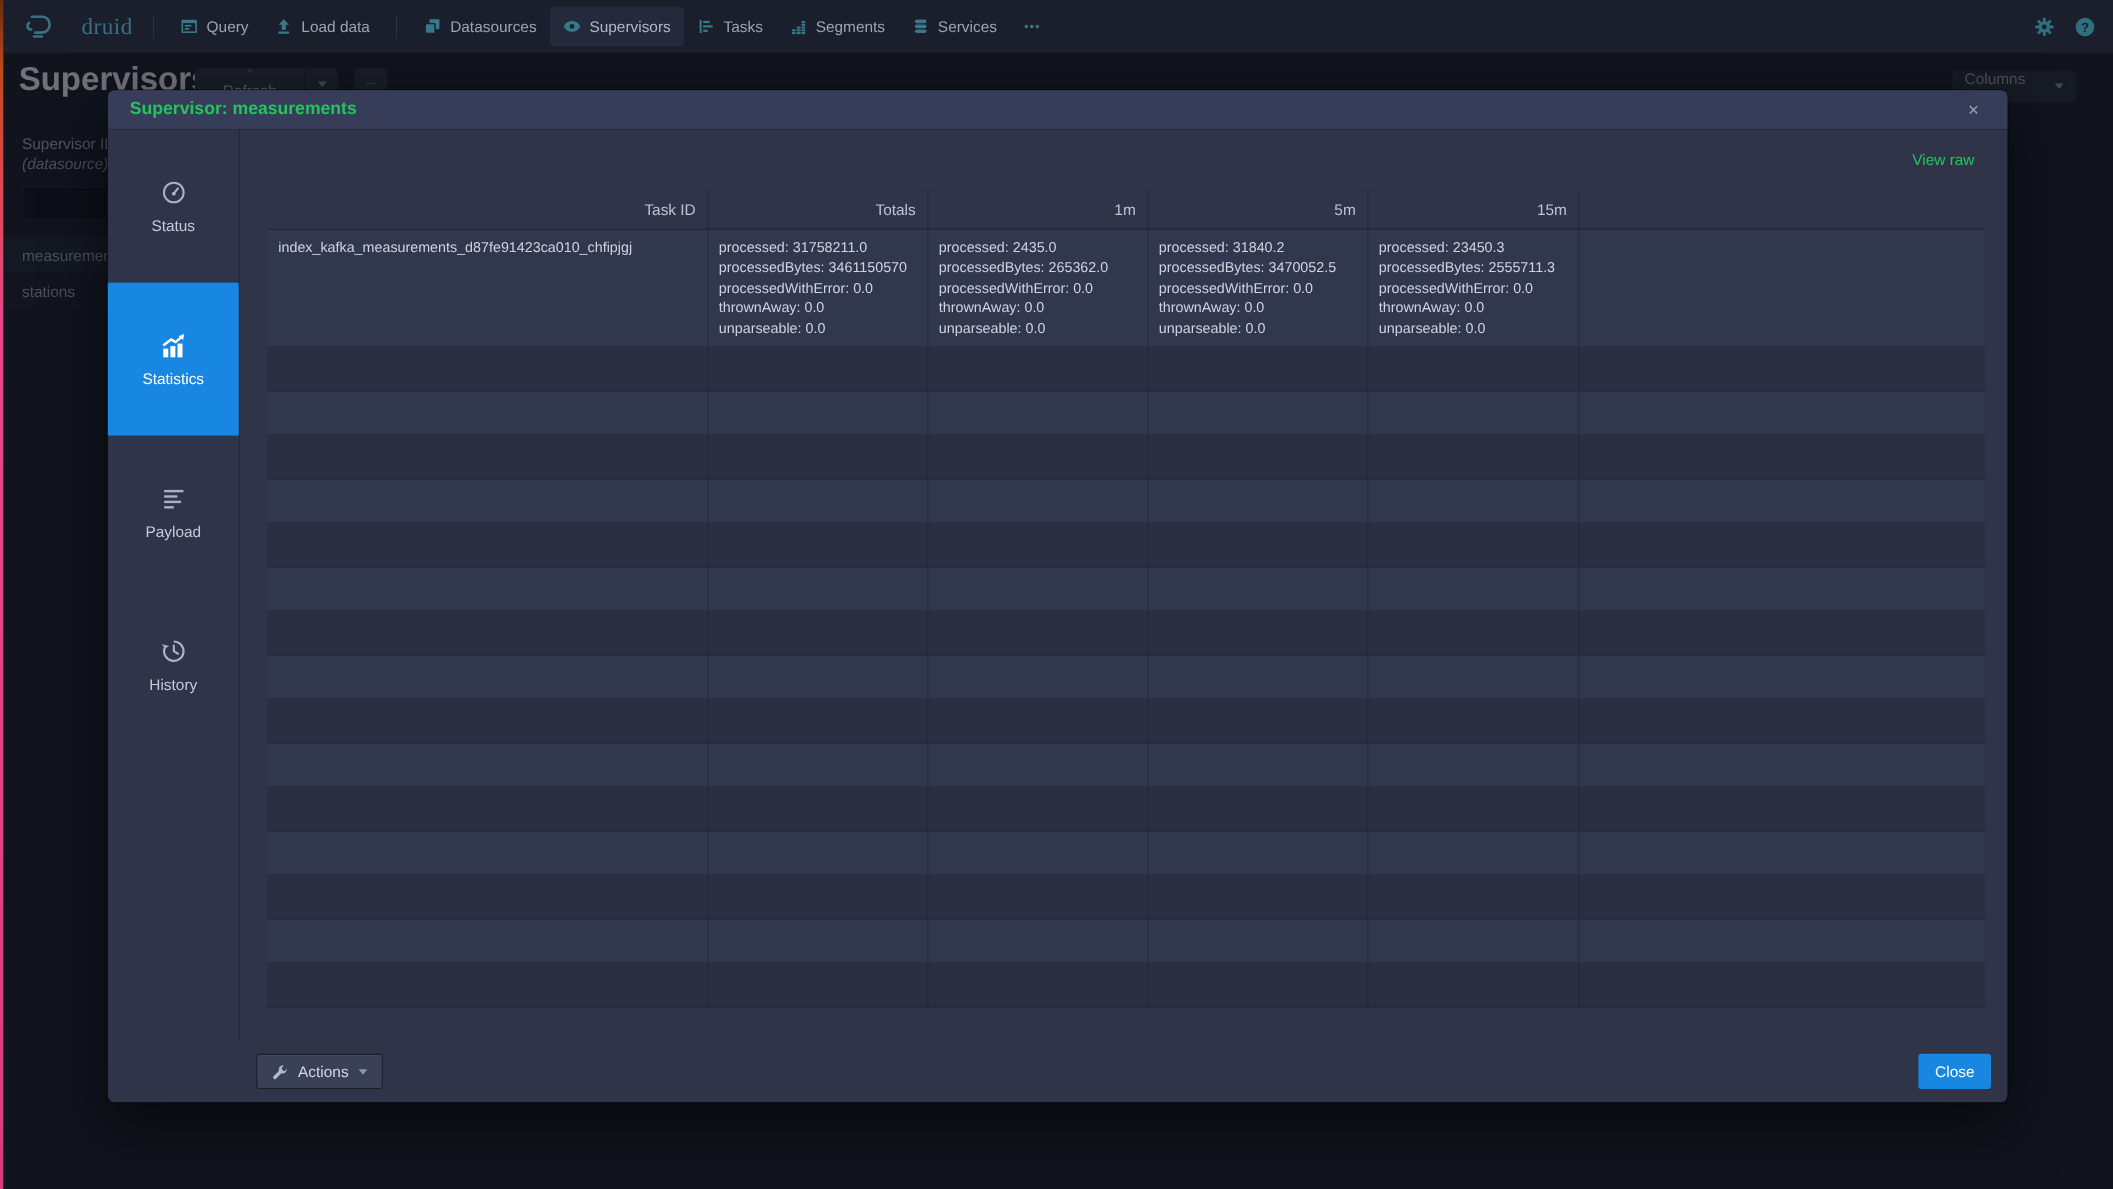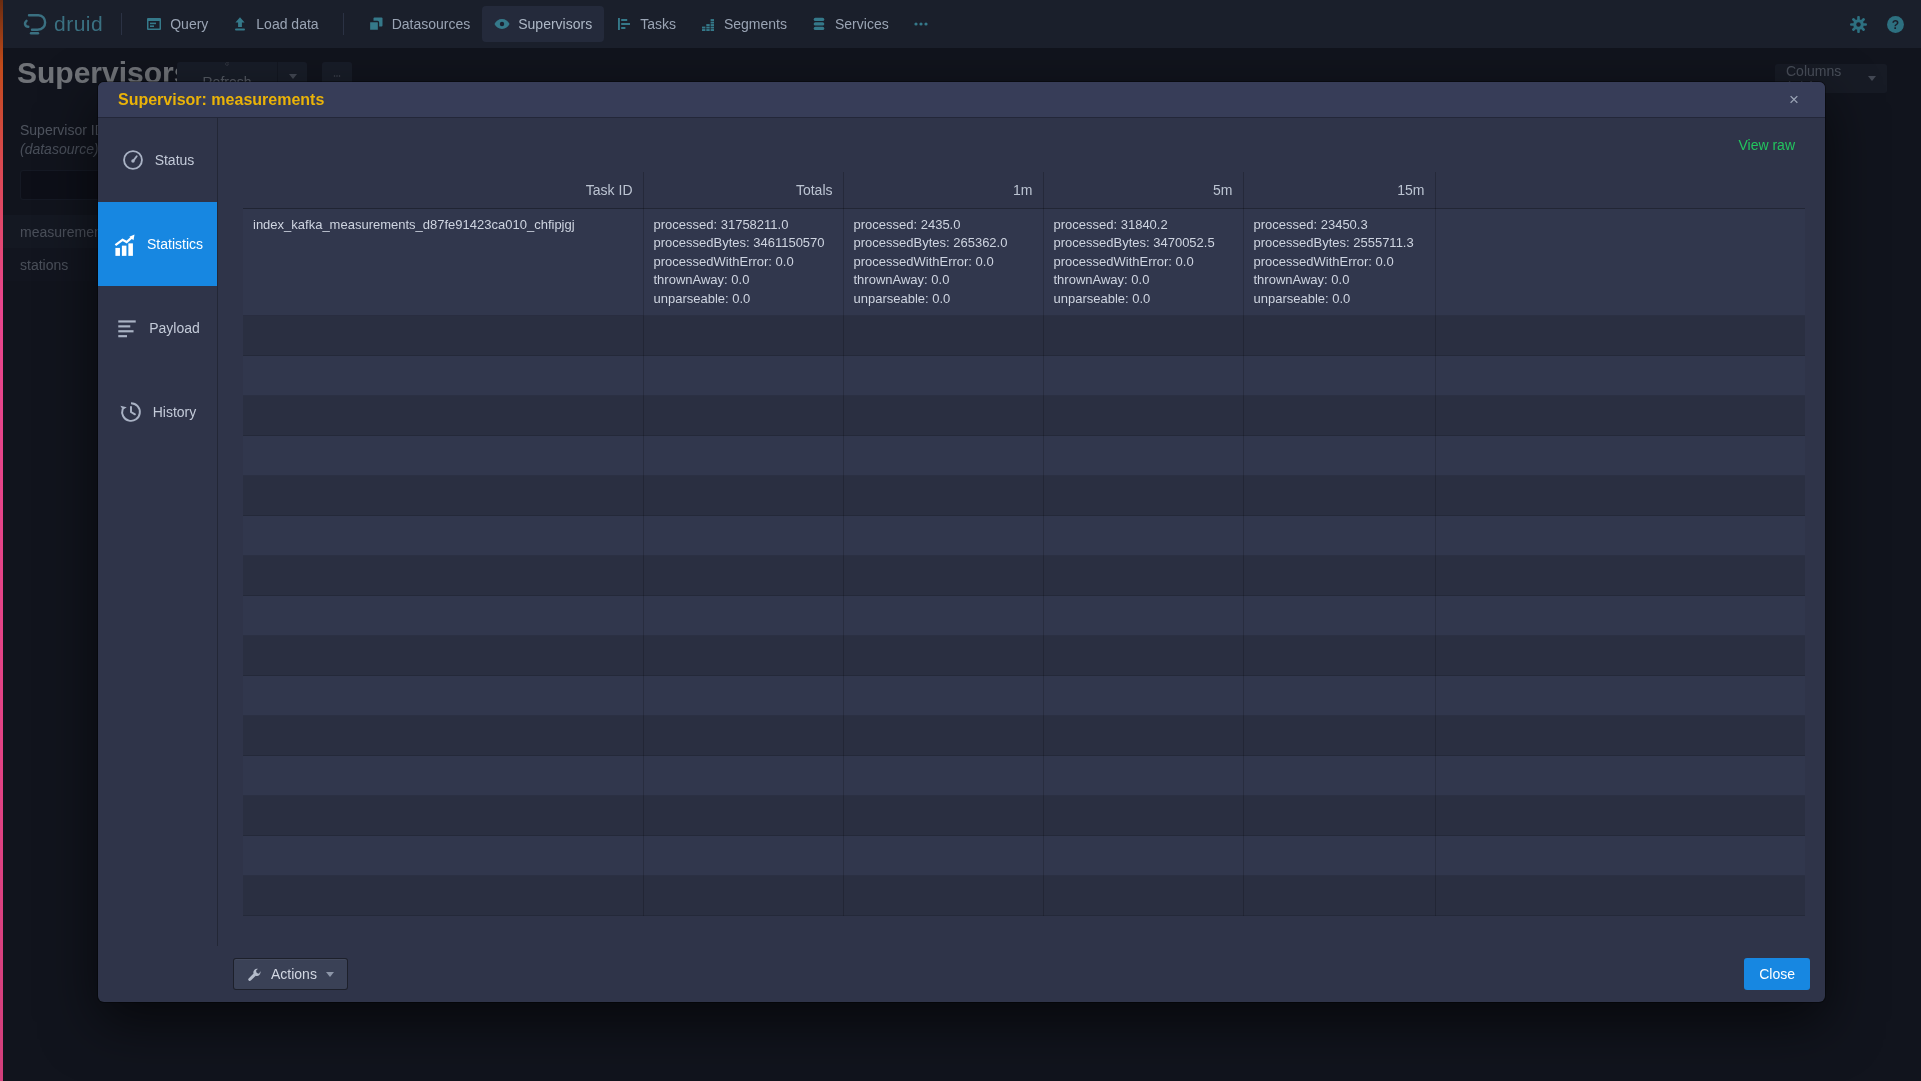--- a/index.html
+++ b/index.html
@@ -15,21 +15,21 @@
   .edge-stripe {
     position:absolute; left:0; top:0; width:3px; height:100%; z-index:50;
     background:linear-gradient(180deg,#6b2c10 0%,#c04a1a 6%,#da4950 15%,#e8458c 28%,#e24284 70%,#d23f7b 100%);
   }
 
   
   .navbar {
     position:absolute; top:0; left:0; right:0; height:48px; z-index:20;
     background:#1a1f2b; display:flex; align-items:center; padding:0 16px;
   }
-  .brand { display:flex; align-items:center; gap:2px; padding:0 6px; cursor:pointer; }
+  .brand { display:flex; align-items:center; gap:22px; padding:0 6px; cursor:pointer;font-family:Liberation Serif, serif; }
   .brand svg { display:block; }
   .brand-text { font-size:21px; color:#3a7081; letter-spacing:.5px; }
   .nav-divider { width:1px; height:22px; background:#2b3244; margin:0 12px; }
   .nav-item {
     display:flex; align-items:center; gap:8px; padding:0 12px; height:36px;
     border-radius:4px; cursor:pointer;
   }
   .nav-item .nav-label { font-size:14px; color:#9aa4b4; white-space:nowrap; }
   .nav-item svg { color:#35798a; flex:none; }
   .nav-item.active { background:#242a3b; }
@@ -64,27 +64,27 @@
   .dialog {
     position:absolute; left:98px; top:82px; width:1727px; height:920px; z-index:10;
     background:#2f3449; border-radius:6px; display:flex; flex-direction:column;
     box-shadow:0 0 0 1px rgba(0,0,0,.35), 0 20px 55px rgba(0,0,0,.6);
   }
   .dialog-header {
     flex:none; height:36px; background:#373d58; border-radius:6px 6px 0 0;
     display:flex; align-items:center; padding:0 20px;
     border-bottom:1px solid rgba(0,0,0,.35);
   }
-  .dialog-title { font-size:16px; font-weight:bold; color:#eab308; }
+  .dialog-title { font-size:16px; font-weight:bold; color:#22c55e; }
   .dialog-close { margin-left:auto; color:#9aa3b5; font-size:17px; line-height:1; cursor:pointer; padding:4px 6px; }
 
   .dialog-body { flex:1; display:flex; min-height:0; }
   .side-tabs { width:120px; flex:none; border-right:1px solid rgba(0,0,0,.25); }
   .side-tab {
-    height:84px; display:flex; align-items:center; justify-content:center;
+    height:139px; display:flex; flex-direction:column; align-items:center; justify-content:center;
     gap:10px; color:#c3cad8; font-size:14px; cursor:pointer;
   }
   .side-tab svg { color:#a9b2c4; }
   .side-tab.active { background:#1787e1; color:#ffffff; }
   .side-tab.active svg { color:#ffffff; }
 
   .dialog-main { flex:1; position:relative; padding:0 20px 0 25px; min-width:0; }
   .view-raw { position:absolute; top:19px; right:30px; font-size:14px; color:#22c55e; cursor:pointer;margin-left:20px; }
 
   table.stats { border-collapse:collapse; table-layout:fixed; width:1562px; margin-top:54px; }

